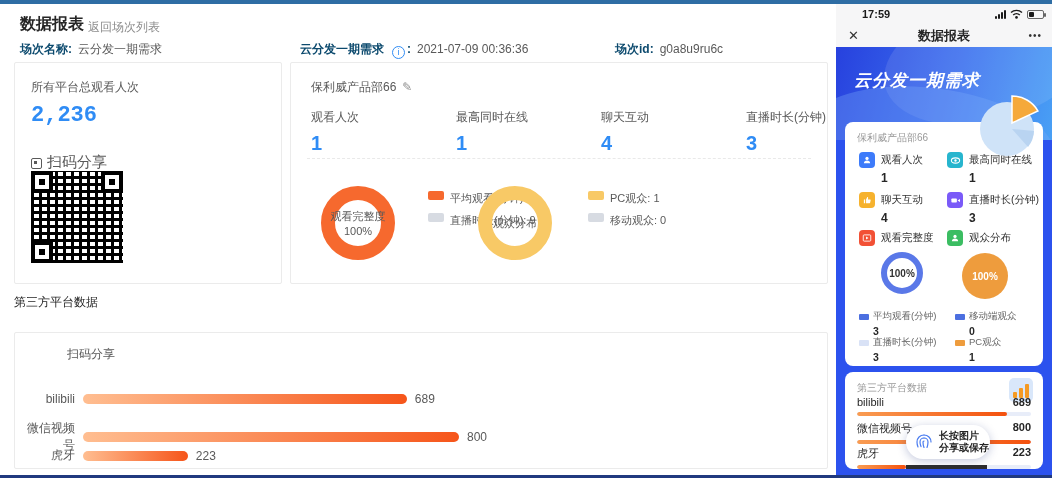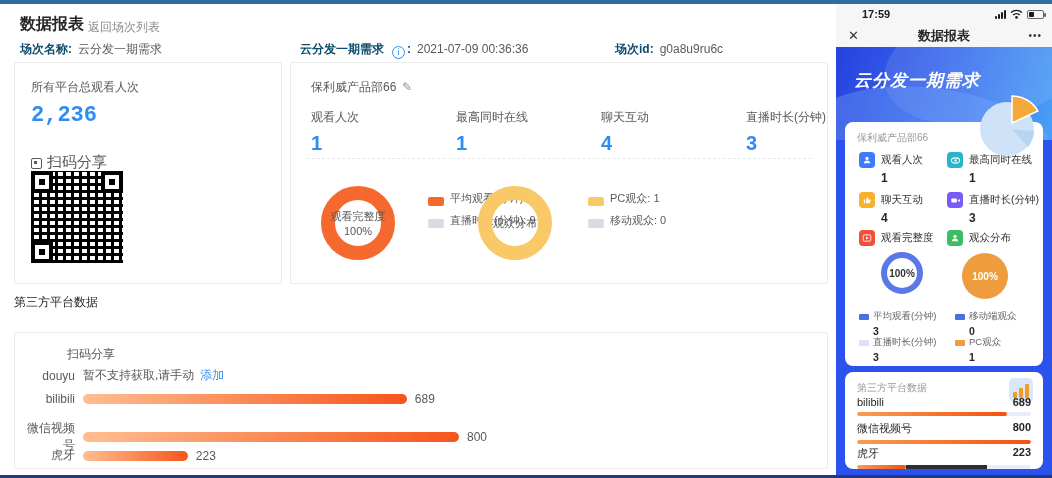--- a/index.html
+++ b/index.html
@@ -42,21 +42,21 @@
   .ch-divider { position:absolute; left:16px; right:16px; top:95px; border-top:1px dashed #e9e9e9; }
   .ring { position:absolute; border-radius:50%; }
   .ring-orange { left:30px; top:123px; width:74px; height:74px; border:14px solid #F6692E; }
   .ring-yellow { left:187px; top:123px; width:74px; height:74px; border:14px solid #F8C966; }
   .ring-label { position:absolute; width:110px; text-align:center; font-size:11px; color:#595959; line-height:1.35; z-index:2; }
   .ring-label-1 { left:12px; top:146px; }
   .ring-label-2 { left:169px; top:153px; }
   .legend { position:absolute; font-size:11px; color:#595959; }
   .legend-1 { left:113px; top:128px; }
   .legend-2 { left:273px; top:128px; }
-  .legend .row { display:flex; align-items:flex-end; margin-bottom:7px;padding-left:24px; }
+  .legend .row { display:flex; align-items:flex-start; margin-bottom:7px;padding-left:24px; }
   .sw { width:16px; height:9px; border-radius:2px; margin-right:6px; flex:none; }
   .sw-orange { background:#F6692E; } .sw-gray { background:#D7DBE2; } .sw-yellow { background:#F8C966; }
   .section-title { position:absolute; left:14px; top:294px; font-size:12px; color:#262626; }
   .bc-title { position:absolute; left:52px; top:13px; font-size:12px; color:#595959; }
   .bar-row { position:absolute; left:8px; display:flex; align-items:center; font-size:12px; color:#595959; }
   .bar-label { width:52px; text-align:right; margin-right:8px; flex:none; }
   .bar-fill { height:10px; border-radius:5px; background:linear-gradient(90deg,#FFBE91,#F6551A); }
   .bar-val { margin-left:8px; }
   .douyu-row { top:34px; }
   .link-blue { color:#2F8CF5; margin-left:6px; cursor:pointer; }
@@ -197,25 +197,20 @@
             <span class="sw sw-gray"></span>
             <span>移动观众: 0</span>
           </div>
       </div>
     </div>
 
     <div class="section-title">第三方平台数据</div>
 
     <div class="card card-bars">
       <div class="bc-title">扫码分享</div>
-      <div class="bar-row douyu-row">
-        <div class="bar-label">douyu</div>
-        <span>暂不支持获取,请手动</span>
-        <span class="link-blue">添加</span>
-      </div>
       <div class="bar-row" style="top:59px;">
         <div class="bar-label">bilibili</div>
         <div class="bar-fill" style="width: 323.83px;"></div>
         <div class="bar-val">689</div>
       </div>
       <div class="bar-row" style="top:87px;">
         <div class="bar-label">微信视频号</div>
         <div class="bar-fill" style="width: 376px;"></div>
         <div class="bar-val">800</div>
       </div>
@@ -404,16 +399,31 @@
             <span>虎牙</span>
             <b>223</b>
           </div>
         <div class="m-btrack">
             <div class="m-bfill" style="width: 27.875%;"></div>
             <div class="m-bdark"></div>
           </div>
       </div>
     </div>
 
+    <div class="m-watermark">
+      <svg width="24" height="24" viewBox="0 0 24 24" style="margin-left:6px;flex:none;">
+        <g fill="none" stroke="#4A7CF0" stroke-width="1.2" stroke-linecap="round">
+          <path d="M12 5c-4 0-7 3-7 7 0 2 .4 3.6 1 5"></path>
+          <path d="M12 8c-2.3 0-4 1.8-4 4 0 1.8.4 3.2 1 4.6"></path>
+          <path d="M12 11c-.6 0-1 .5-1 1 0 2 .3 3.7 1 5.4"></path>
+          <path d="M15 17.5c.6-1.7 1-3.5 1-5.5 0-2.2-1.7-4-4-4"></path>
+          <path d="M19 12c0-4-3-7-7-7"></path>
+        </g>
+      </svg>
+      <div class="m-wm-text">
+        <div>长按图片</div>
+        <div>分享或保存</div>
+      </div>
+    </div>
   </div>
 
   <div class="strip-bottom"></div>
 </div>
 
 </body></html>

